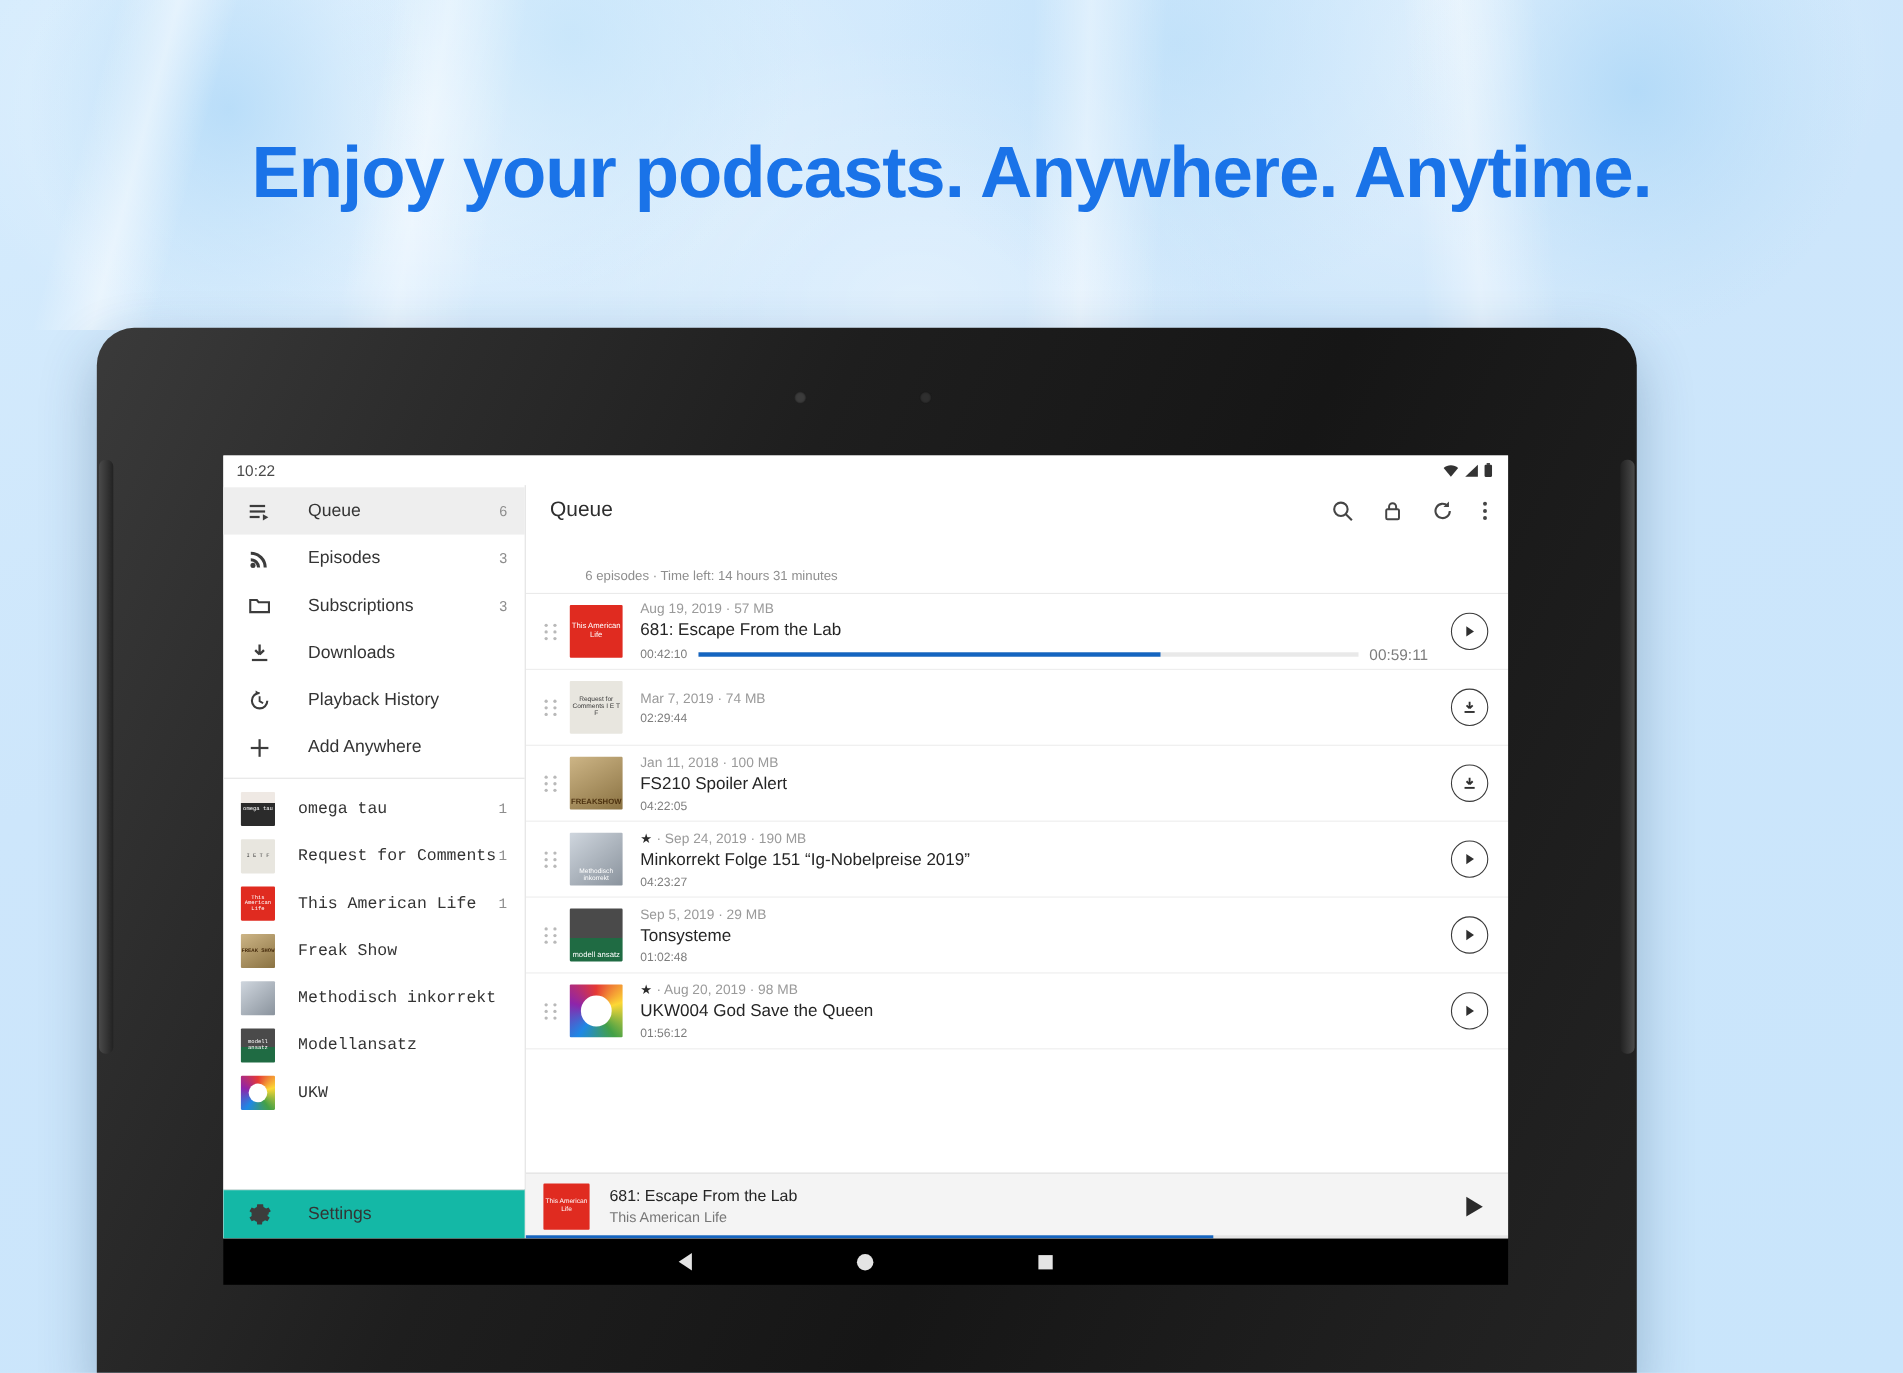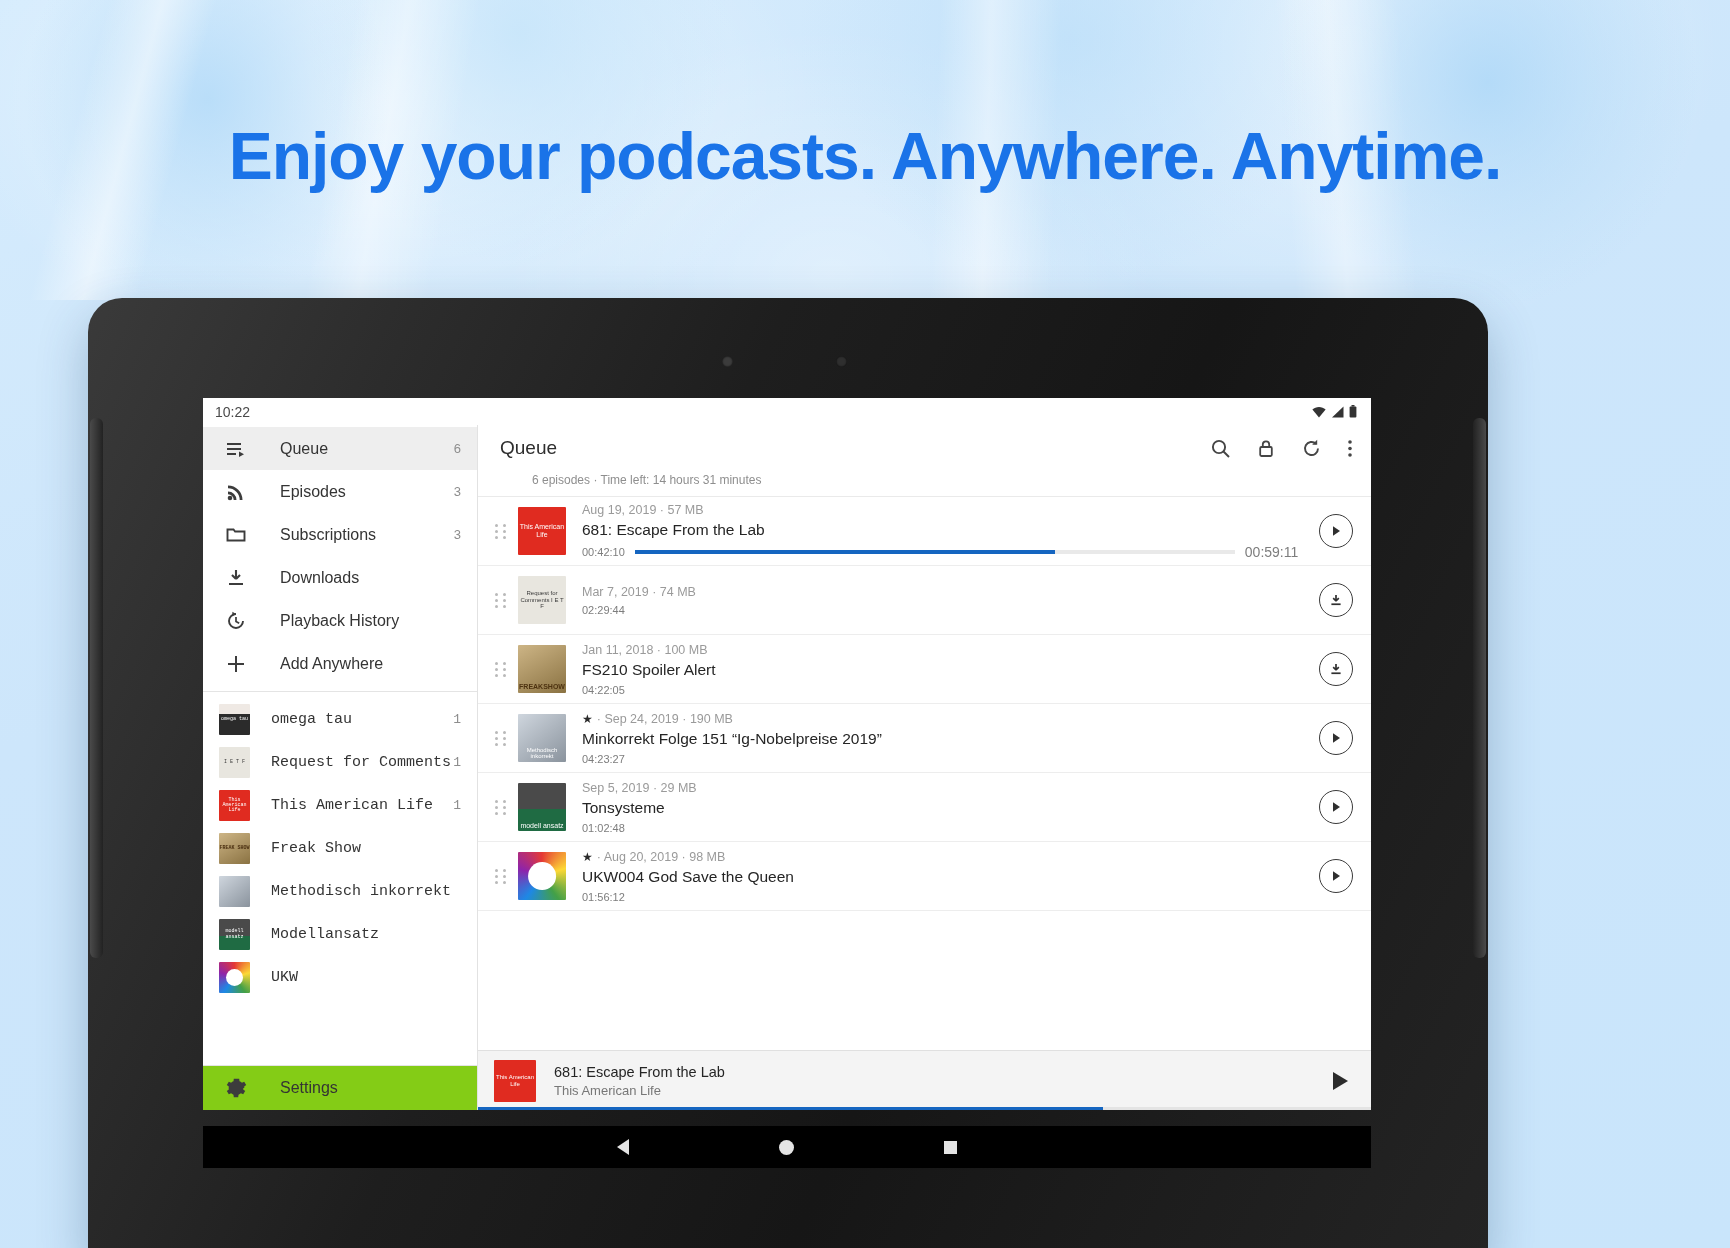--- a/index.html
+++ b/index.html
@@ -70,21 +70,21 @@
   .tablet-edge-l { left: 2px; }
   .tablet-edge-r { right: 2px; background: linear-gradient(270deg, #4a4a4a, #222); }
   .cam { position: absolute; width: 11px; height: 11px; border-radius: 50%;
          background: #3c3c3c; box-shadow: inset 0 0 2px #000; }
   .cam.a { left: 634px; top: 58px; }
   .cam.b { left: 748px; top: 58px; background:#2f2f2f; }
 
   
   .screen {
     position: absolute;
-    left: 115px; top: 100px;
+    left: 115px; top: 116px;
     width: 1168px; height: 712px;
     background: #fff;
     overflow: hidden;
   }
 
   .statusbar {
     height: 27px; background: #fff;
     display: flex; align-items: center;
     padding: 0 14px 0 12px;
     font-size: 14px; color: #4a4a4a;
@@ -129,21 +129,21 @@
     display: flex; align-items: center; justify-content: center;
     text-align: center; line-height: 1.05;
   }
   .pod-label { flex: 1; margin-left: 21px; font-size: 15px; color: #343434;
                white-space: nowrap; overflow: hidden; text-overflow: ellipsis; }
   .pod-count { font-size: 13px; color: #8d8d8d; }
 
   .settings-row {
     height: 45px; display: flex; align-items: center;
     padding: 0 16px 0 21px; border-top: 1px solid #e4e4e4;
-    cursor: pointer; background: #84cc16;
+    cursor: pointer; background: #14b8a6;
   }
 
   
   .art-omega   { background: linear-gradient(#efe9e4 0 32%, #2b2b2b 32% 100%); }
   .art-rfc     { background: #e8e6df; }
   .art-tal     { background: #e02b20; }
   .art-freak   { background: linear-gradient(150deg,#cdb586,#8a7242); }
   .art-lage    { background: linear-gradient(#1b2f63 0 70%, #0f1d42 70% 100%); }
   .art-method  { background: linear-gradient(140deg,#cfd6de,#8a939d); }
   .art-modell  { background: linear-gradient(#4a4a4a 0 55%, #1f6b43 55% 100%); }
@@ -160,20 +160,21 @@
     padding: 0 18px 0 22px;
   }
   .toolbar-title { font-size: 19px; color: #2e2e2e; flex: 1; }
   .toolbar-actions { display: flex; align-items: center; gap: 25px; color: #454545; }
   .toolbar-actions span { cursor: pointer; display: flex; }
 
   .subheader {
     font-size: 12px; color: #8e8e8e;
     padding: 2px 0 9px 54px;
     border-bottom: 1px solid #eaeaea;
+    margin-top: 27px;
   }
 
   .ep-list { flex: 1; overflow: hidden; }
   .ep-row {
     height: 69px; display: flex; align-items: center;
     border-bottom: 1px solid #ededed;
     padding: 0 18px 0 14px;
   }
   .drag {
     width: 18px; flex: 0 0 18px; display: grid;

